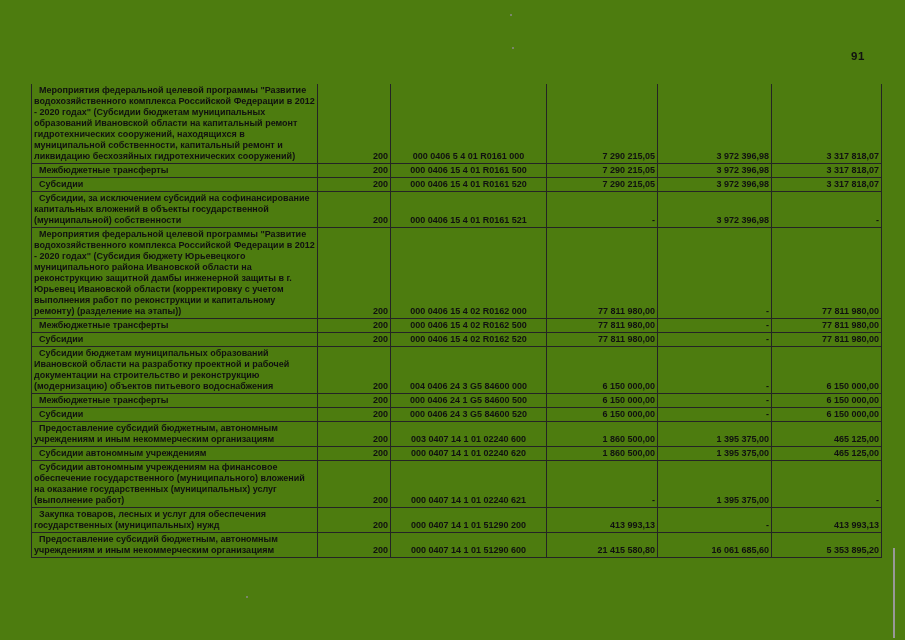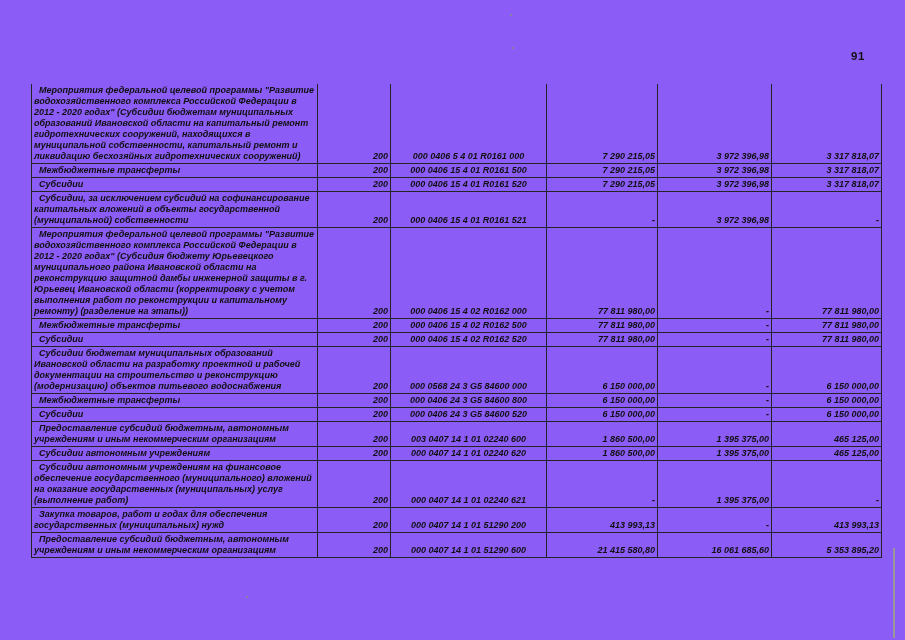--- a/index.html
+++ b/index.html
@@ -5,38 +5,37 @@
   html, body {
     margin: 0; padding: 0;
     width: 905px; height: 640px;
     background: #ffffff;
     font-family: "Liberation Sans", sans-serif;
     position: relative;
     overflow: hidden;
   }
   .page {
     position: absolute; inset: 0;
-    background: #8b5cf6;
+    background: #4d7c0f;
     padding-left: 9px;
   }
   .page-number {
     position: absolute;
     top: 50px; left: 851px;
     font-size: 11.5px;
     font-weight: bold;
     color: #111111;
     letter-spacing: 0.5px;
   }
   table.budget {
     position: absolute;
     left: 31px; top: 84px;
     width: 850px;
     border-collapse: collapse;
     table-layout: fixed;
-    font-style: italic;
   }
   table.budget td {
     border: 1px solid #242424;
     vertical-align: bottom;
     font-size: 9px;
     line-height: 11px;
     font-weight: bold;
     color: #101010;
     padding: 1px 2px;
     overflow: hidden;
@@ -137,29 +136,29 @@
           <td class="c-name">Субсидии</td>
           <td class="c-code">200</td>
           <td class="c-kbk">000 0406 15 4 02 R0162 520</td>
           <td class="c-sum">77 811 980,00</td>
           <td class="c-sum">-</td>
           <td class="c-sum">77 811 980,00</td>
         </tr>
         <tr>
           <td class="c-name">Субсидии бюджетам муниципальных образований Ивановской области на разработку проектной и рабочей документации на строительство и реконструкцию (модернизацию) объектов питьевого водоснабжения</td>
           <td class="c-code">200</td>
-          <td class="c-kbk">000 0568 24 3 G5 84600 000</td>
+          <td class="c-kbk">004 0406 24 3 G5 84600 000</td>
           <td class="c-sum">6 150 000,00</td>
           <td class="c-sum">-</td>
           <td class="c-sum">6 150 000,00</td>
         </tr>
         <tr>
           <td class="c-name">Межбюджетные трансферты</td>
           <td class="c-code">200</td>
-          <td class="c-kbk">000 0406 24 3 G5 84600 800</td>
+          <td class="c-kbk">000 0406 24 1 G5 84600 500</td>
           <td class="c-sum">6 150 000,00</td>
           <td class="c-sum">-</td>
           <td class="c-sum">6 150 000,00</td>
         </tr>
         <tr>
           <td class="c-name">Субсидии</td>
           <td class="c-code">200</td>
           <td class="c-kbk">000 0406 24 3 G5 84600 520</td>
           <td class="c-sum">6 150 000,00</td>
           <td class="c-sum">-</td>
@@ -183,21 +182,21 @@
         </tr>
         <tr>
           <td class="c-name">Субсидии автономным учреждениям на финансовое обеспечение государственного (муниципального) вложений на оказание государственных (муниципальных) услуг (выполнение работ)</td>
           <td class="c-code">200</td>
           <td class="c-kbk">000 0407 14 1 01 02240 621</td>
           <td class="c-sum">-</td>
           <td class="c-sum">1 395 375,00</td>
           <td class="c-sum">-</td>
         </tr>
         <tr>
-          <td class="c-name">Закупка товаров, работ и годах для обеспечения государственных (муниципальных) нужд</td>
+          <td class="c-name">Закупка товаров, лесных и услуг для обеспечения государственных (муниципальных) нужд</td>
           <td class="c-code">200</td>
           <td class="c-kbk">000 0407 14 1 01 51290 200</td>
           <td class="c-sum">413 993,13</td>
           <td class="c-sum">-</td>
           <td class="c-sum">413 993,13</td>
         </tr>
         <tr>
           <td class="c-name">Предоставление субсидий бюджетным, автономным учреждениям и иным некоммерческим организациям</td>
           <td class="c-code">200</td>
           <td class="c-kbk">000 0407 14 1 01 51290 600</td>

